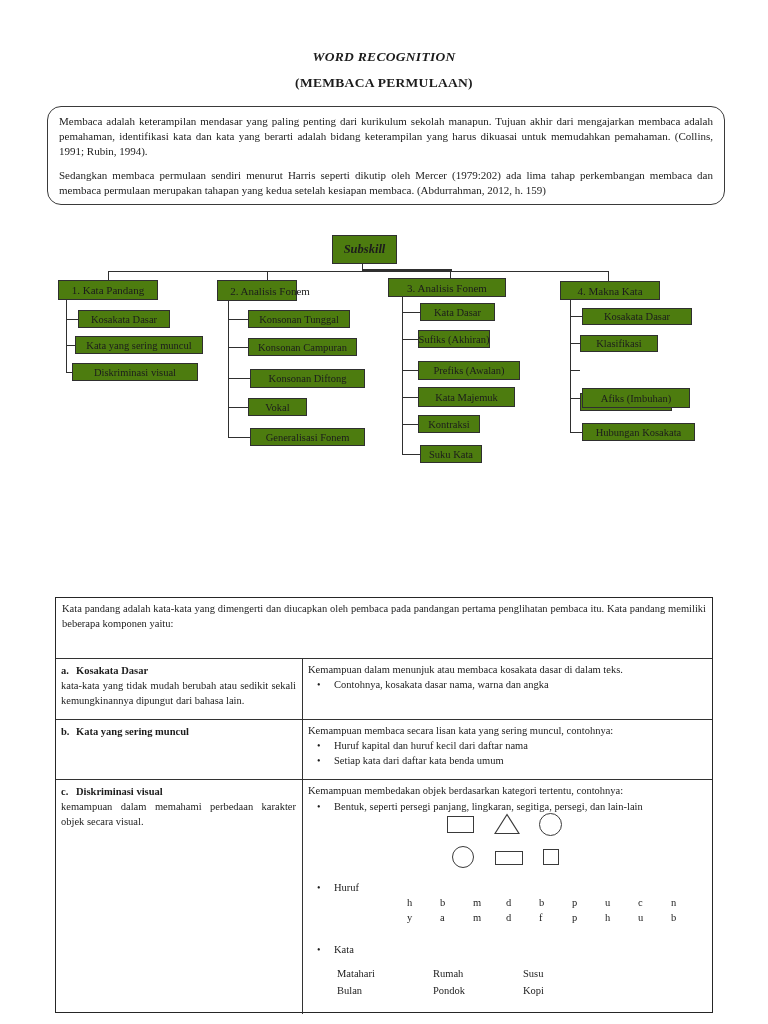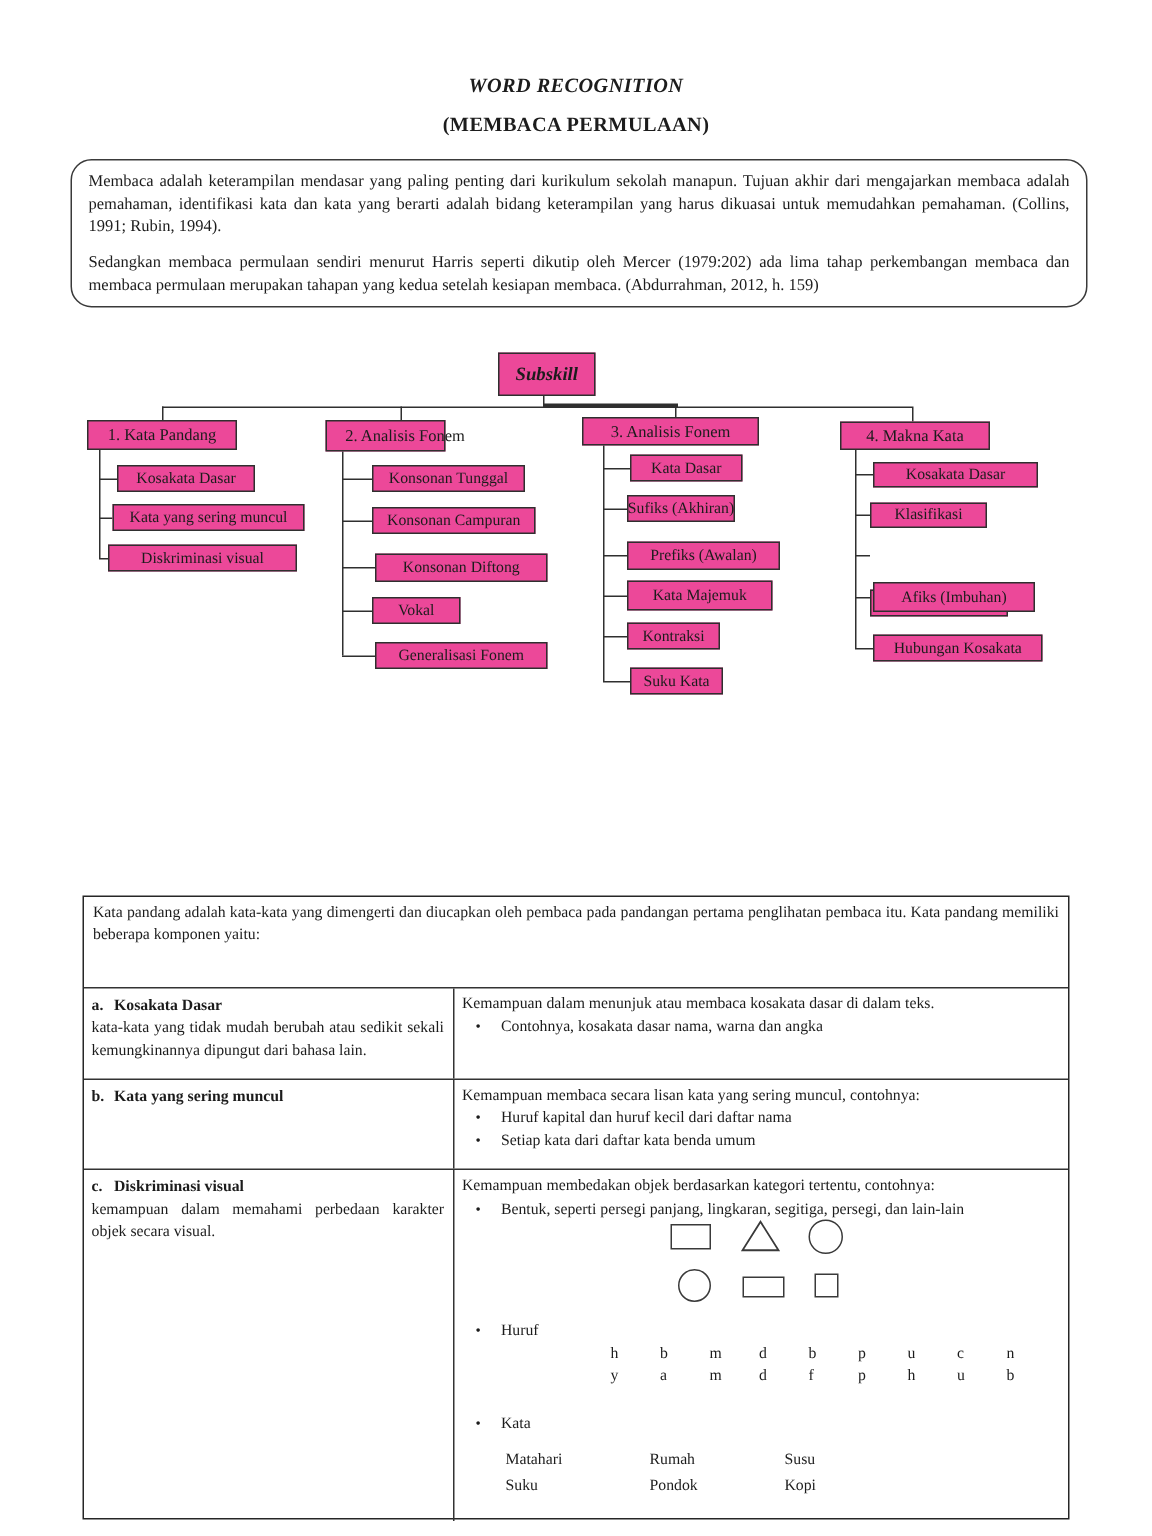--- a/index.html
+++ b/index.html
@@ -18,21 +18,21 @@
          font-size:11px;line-height:15px;text-align:justify;}
   .intro p{margin:0;}
   .intro p + p{margin-top:9px;}
 
   
   .diagram{position:absolute;inset:0;}
   .ln{position:absolute;background:#2f2f2f;}
   .lnh{height:1px;}
   .lnv{width:1px;}
   .lnthick{height:3px;}
-  .dbox{position:absolute;border:1px solid #2f2f2f;background:#ec4899;box-sizing:border-box;
+  .dbox{position:absolute;border:1px solid #2f2f2f;background:#4d7c0f;box-sizing:border-box;
         display:flex;align-items:center;justify-content:center;font-size:10.5px;white-space:nowrap;}
   .droot{font-weight:bold;font-style:italic;font-size:12.5px;}
   .dbranch{font-size:11px;}
 
   
   .vtab{position:absolute;left:55px;top:597px;width:658px;height:416px;box-sizing:border-box;
         border:1.6px solid #262626;font-size:10.5px;line-height:15px;}
   .thead{height:60px;box-sizing:border-box;padding:2px 6px 0 6px;}
   .ttitle{text-align:center;font-weight:bold;font-size:11px;}
   .ttitle .it{font-style:italic;}
@@ -222,21 +222,21 @@
         </div>
 
         <div class="blt abs" style="left:5px;top:162px;">
           <span class="dot">•</span>
           <span>Kata</span>
         </div>
         <div class="words" style="left:34px;top:185px;">
           <span>Matahari</span>
           <span>Rumah</span>
           <span>Susu</span>
-          <span>Suku</span>
+          <span>Bulan</span>
           <span>Pondok</span>
           <span>Kopi</span>
         </div>
       </div>
     </div>
 
   </div>
 </div>
 
 </body></html>

